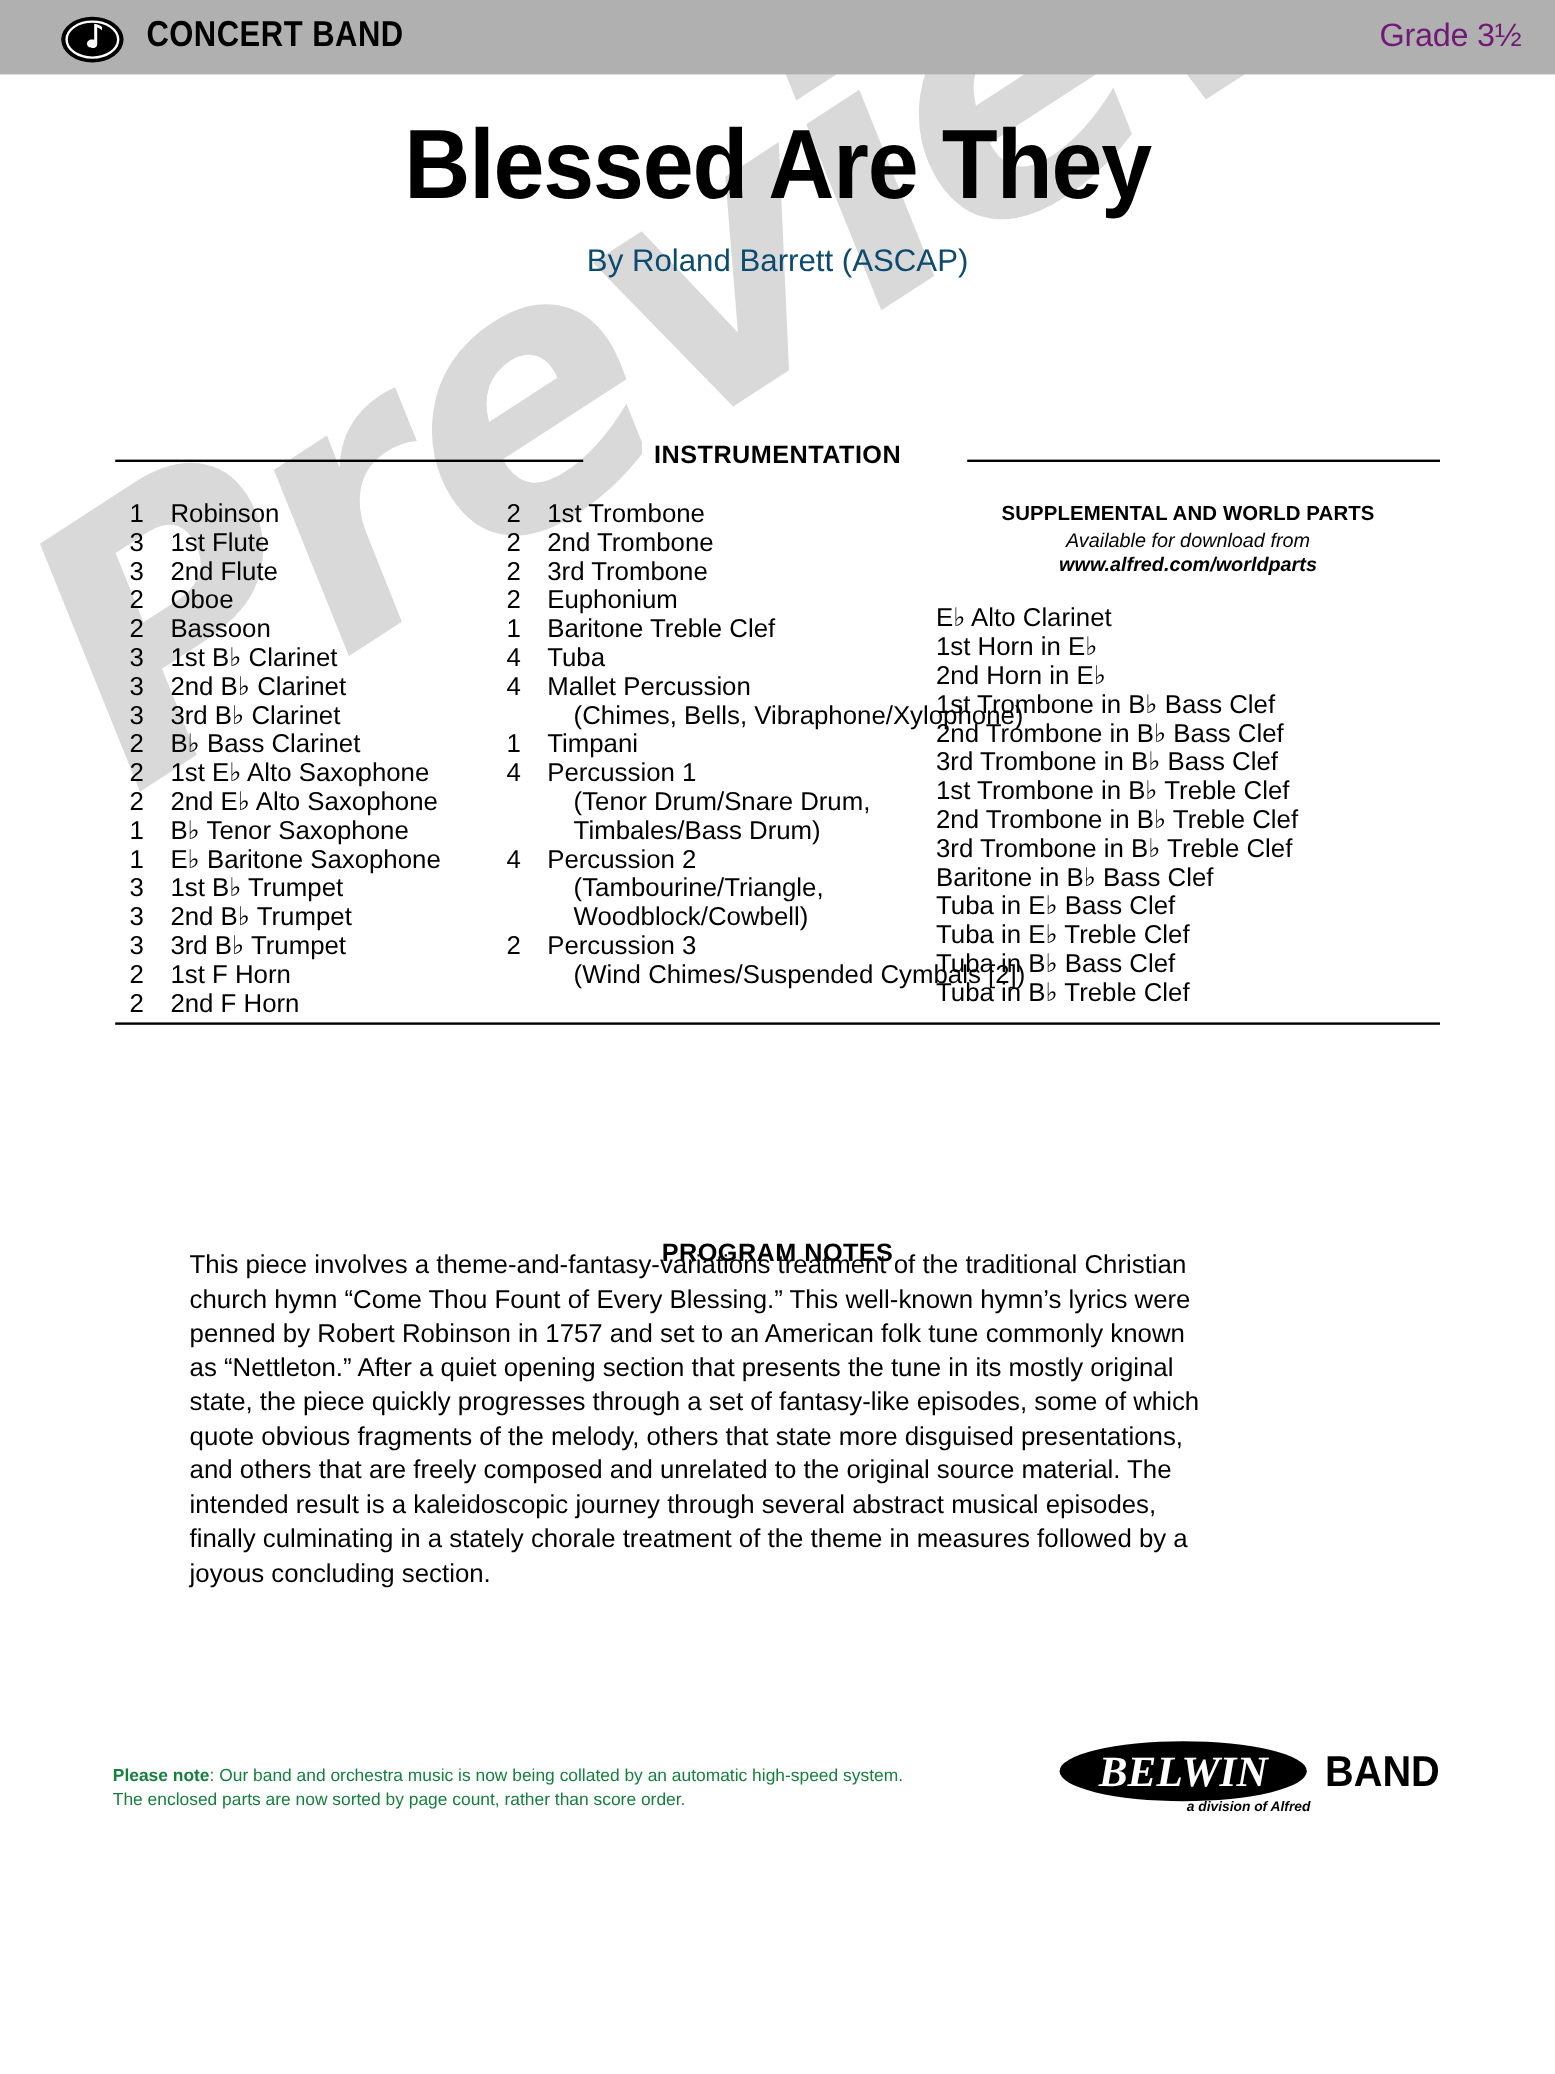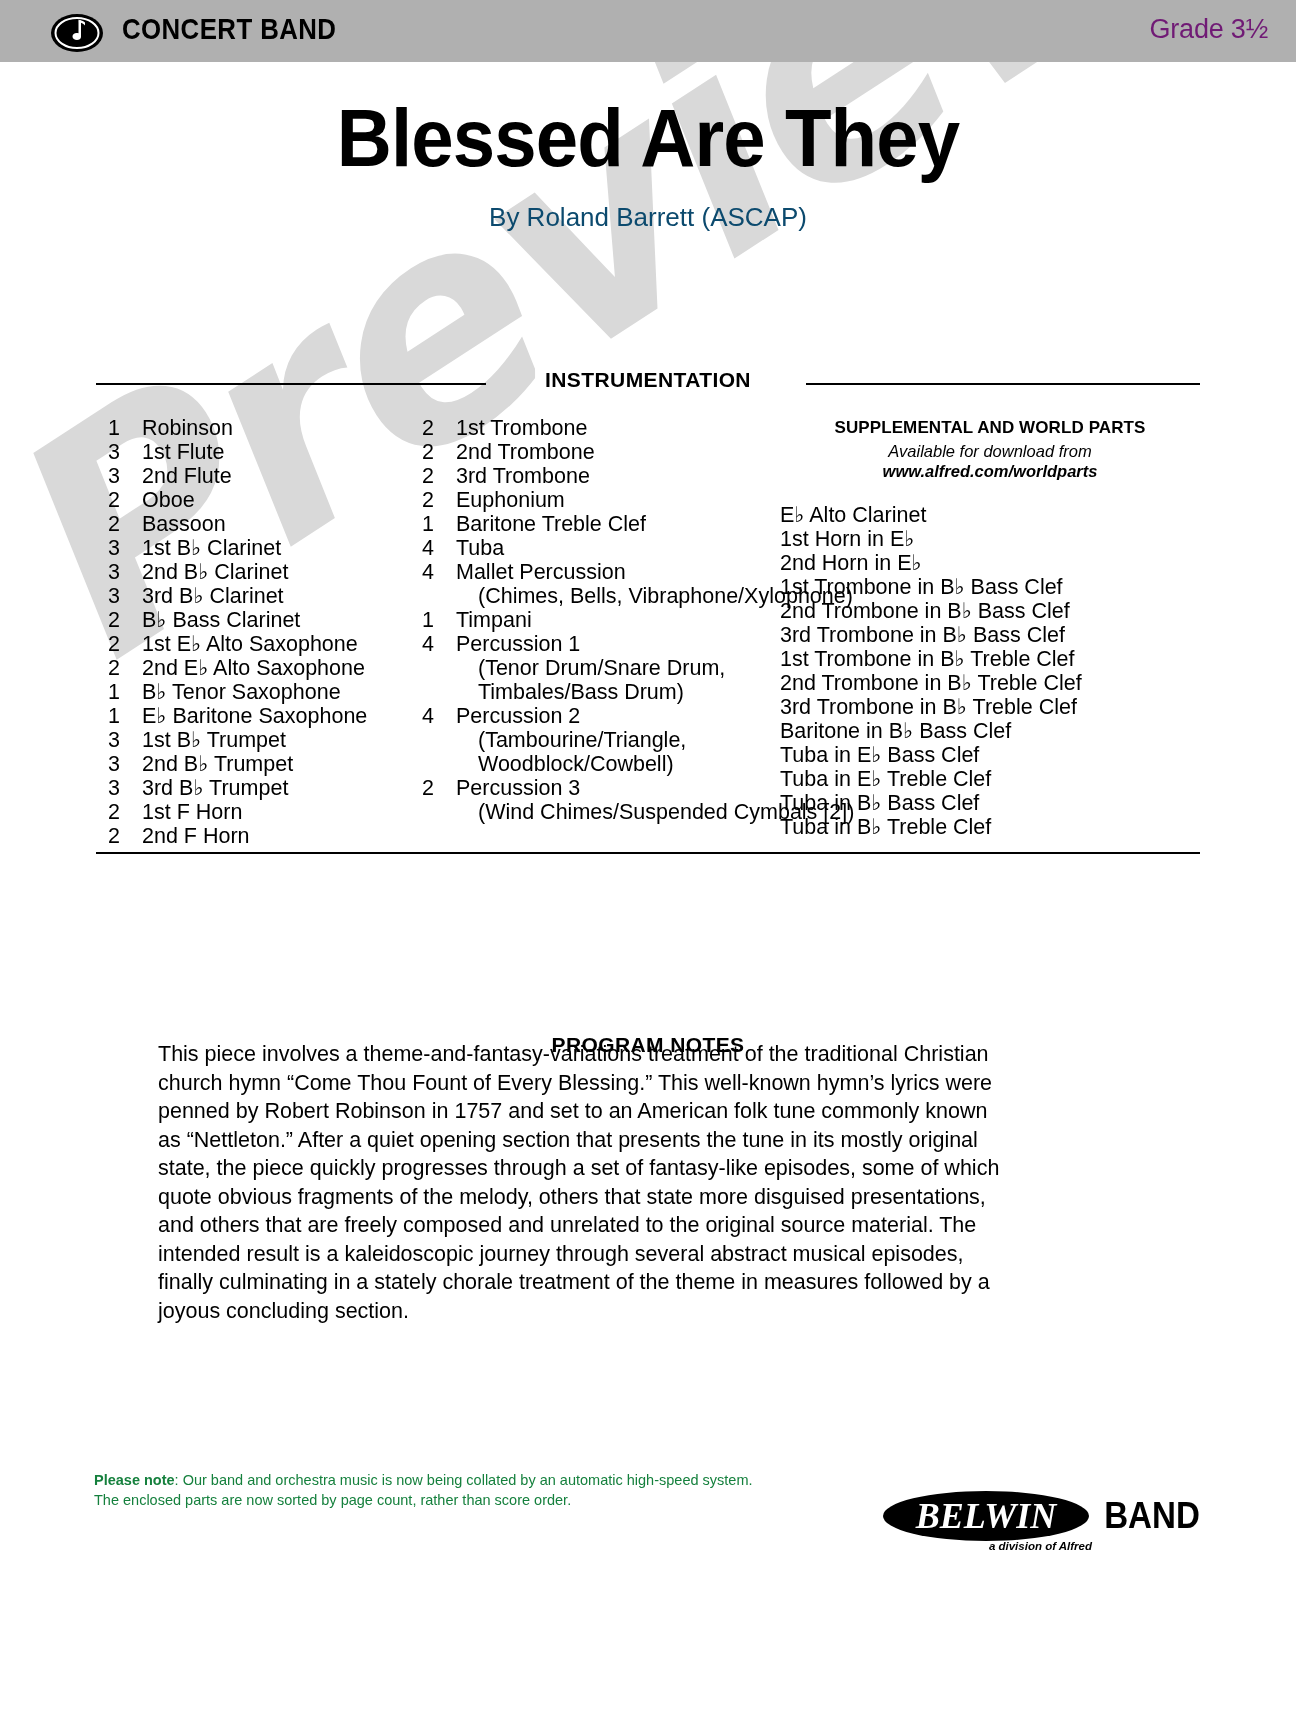--- a/index.html
+++ b/index.html
@@ -249,21 +249,20 @@
     z-index: 12;
   }
   .footer-note b { font-weight: 700; }
 
   .belwin-logo {
     position: absolute;
     right: 92px; top: 1450px;
     width: 320px; height: 62px;
     z-index: 12;
     text-align: right;
-    margin-top: 40px;
   }
   .logo-row {
     display: flex;
     align-items: center;
     justify-content: flex-end;
     gap: 10px;
   }
   .logo-ellipse {
     position: relative;
     width: 208px; height: 52px;

